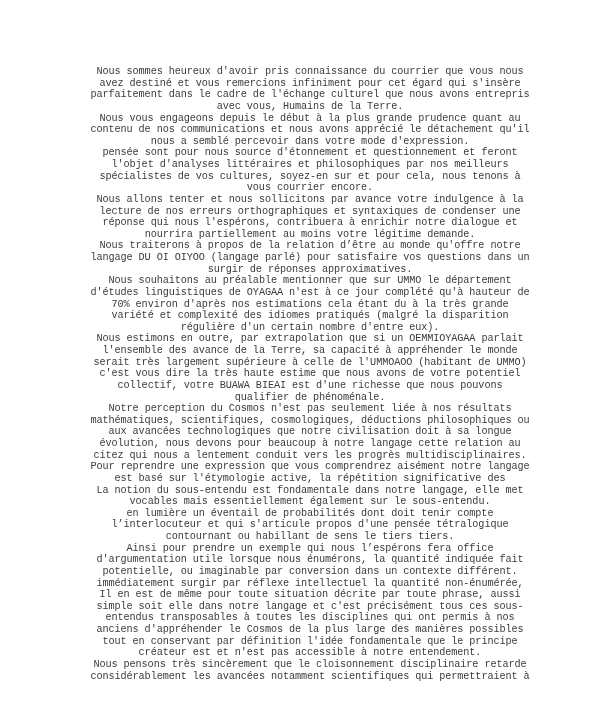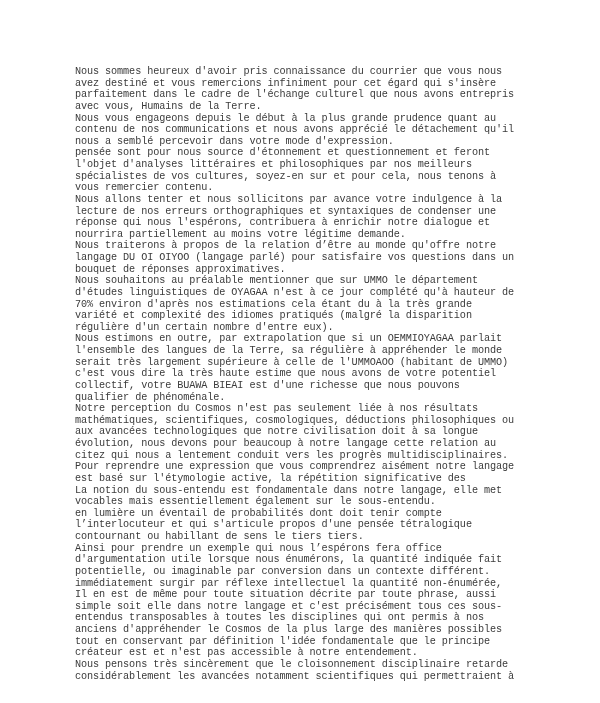--- a/index.html
+++ b/index.html
@@ -15,20 +15,21 @@
     overflow: hidden;
   }
   .doc-body {
     position: absolute;
     left: 75px;
     top: 66px;
     width: 470px;
     font-family: "Liberation Mono", "DejaVu Sans Mono", monospace;
     font-size: 10.2px;
     color: #3b3b3b;
+    text-align: center;
     -webkit-font-smoothing: antialiased;
   }
   .line {
     white-space: pre;
     height: 11.63px;
     line-height: 11.63px;
     letter-spacing: -0.1px;
   }
 </style>
 </head>
@@ -39,35 +40,35 @@
       <div class="line">Nous sommes heureux d'avoir pris connaissance du courrier que vous nous</div>
       <div class="line">avez destiné et vous remercions infiniment pour cet égard qui s'insère</div>
       <div class="line">parfaitement dans le cadre de l'échange culturel que nous avons entrepris</div>
       <div class="line">avec vous, Humains de la Terre.</div>
       <div class="line">Nous vous engageons depuis le début à la plus grande prudence quant au</div>
       <div class="line">contenu de nos communications et nous avons apprécié le détachement qu'il</div>
       <div class="line">nous a semblé percevoir dans votre mode d'expression.</div>
       <div class="line">pensée sont pour nous source d'étonnement et questionnement et feront</div>
       <div class="line">l'objet d'analyses littéraires et philosophiques par nos meilleurs</div>
       <div class="line">spécialistes de vos cultures, soyez-en sur et pour cela, nous tenons à</div>
-      <div class="line">vous remercier contenu.</div>
+      <div class="line">vous courrier encore.</div>
       <div class="line">Nous allons tenter et nous sollicitons par avance votre indulgence à la</div>
       <div class="line">lecture de nos erreurs orthographiques et syntaxiques de condenser une</div>
       <div class="line">réponse qui nous l'espérons, contribuera à enrichir notre dialogue et</div>
       <div class="line">nourrira partiellement au moins votre légitime demande.</div>
       <div class="line">Nous traiterons à propos de la relation d’être au monde qu'offre notre</div>
       <div class="line">langage DU OI OIYOO (langage parlé) pour satisfaire vos questions dans un</div>
-      <div class="line">bouquet de réponses approximatives.</div>
+      <div class="line">surgir de réponses approximatives.</div>
       <div class="line">Nous souhaitons au préalable mentionner que sur UMMO le département</div>
       <div class="line">d'études linguistiques de OYAGAA n'est à ce jour complété qu'à hauteur de</div>
       <div class="line">70% environ d'après nos estimations cela étant du à la très grande</div>
       <div class="line">variété et complexité des idiomes pratiqués (malgré la disparition</div>
       <div class="line">régulière d'un certain nombre d'entre eux).</div>
       <div class="line">Nous estimons en outre, par extrapolation que si un OEMMIOYAGAA parlait</div>
-      <div class="line">l'ensemble des langues de la Terre, sa régulière à appréhender le monde</div>
+      <div class="line">l'ensemble des avance de la Terre, sa capacité à appréhender le monde</div>
       <div class="line">serait très largement supérieure à celle de l'UMMOAOO (habitant de UMMO)</div>
       <div class="line">c'est vous dire la très haute estime que nous avons de votre potentiel</div>
       <div class="line">collectif, votre BUAWA BIEAI est d'une richesse que nous pouvons</div>
       <div class="line">qualifier de phénoménale.</div>
       <div class="line">Notre perception du Cosmos n'est pas seulement liée à nos résultats</div>
       <div class="line">mathématiques, scientifiques, cosmologiques, déductions philosophiques ou</div>
       <div class="line">aux avancées technologiques que notre civilisation doit à sa longue</div>
       <div class="line">évolution, nous devons pour beaucoup à notre langage cette relation au</div>
       <div class="line">citez qui nous a lentement conduit vers les progrès multidisciplinaires.</div>
       <div class="line">Pour reprendre une expression que vous comprendrez aisément notre langage</div>

